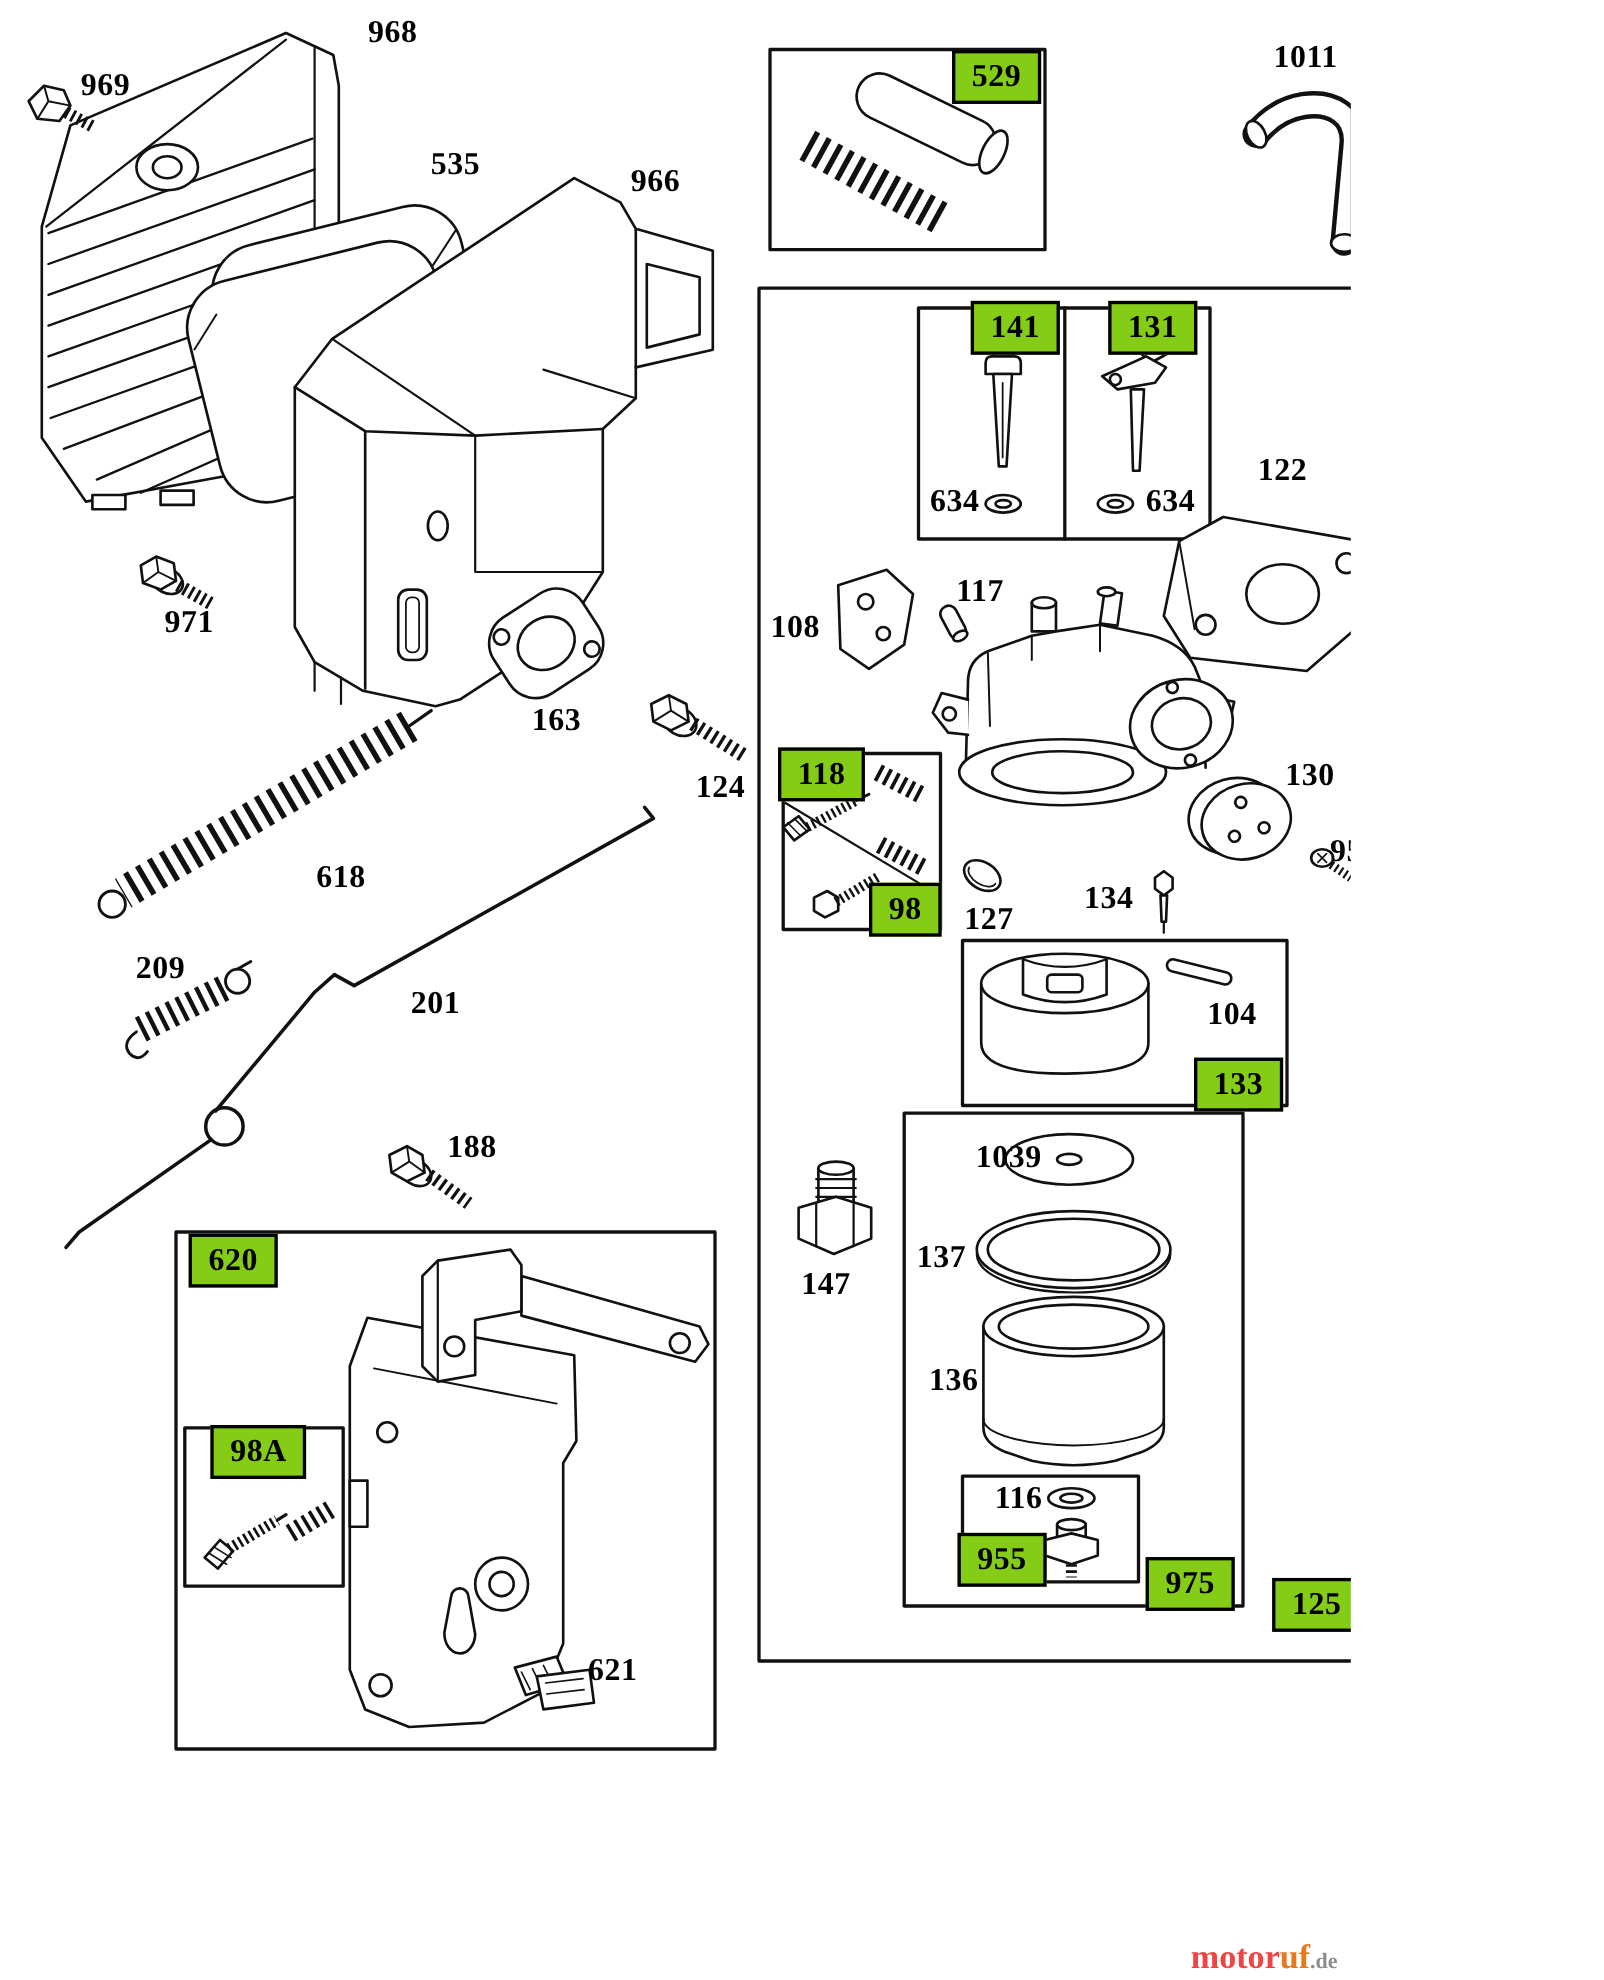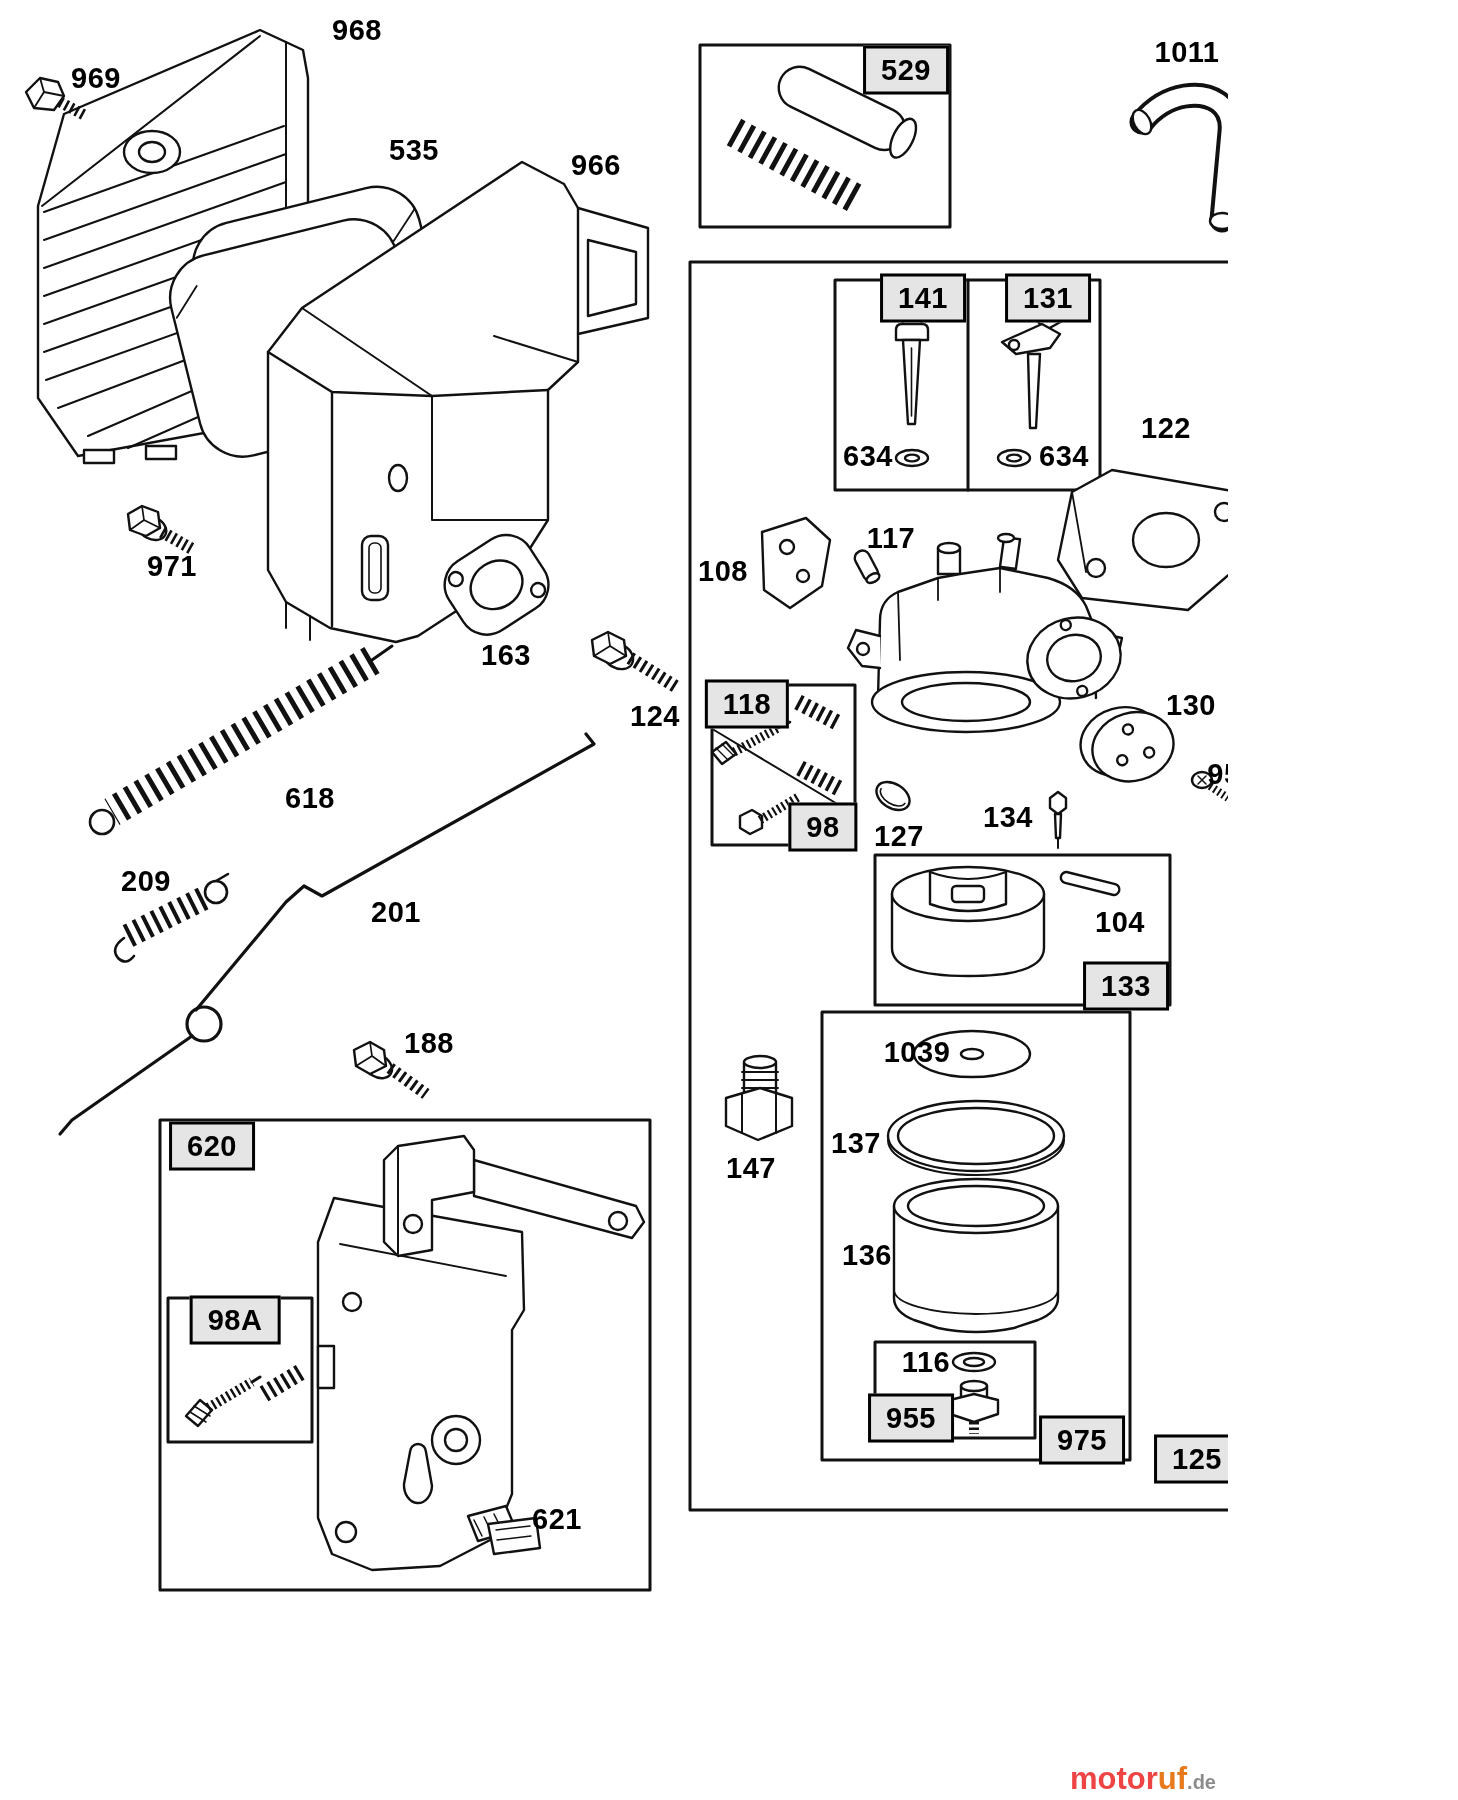--- a/index.html
+++ b/index.html
@@ -1,23 +1,23 @@
 <!DOCTYPE html>
 <html><head>
 <meta charset="utf-8">
 <title>Engine Carburetor Parts Diagram</title>
 <style>
   html,body{margin:0;padding:0;background:#ffffff;}
   .canvas{position:relative;width:1228px;height:1800px;background:#fff;overflow:hidden;
-          font-family:Liberation Sans, sans-serif;}
+          font-family:Liberation Serif, serif;}
   .canvas svg{position:absolute;left:0;top:0;}
   .labels{position:absolute;left:0;top:0;width:100%;height:100%;}
   .part-label{position:absolute;transform:translate(-50%,-50%);font-weight:bold;
               font-size:29px;color:#000;white-space:nowrap;letter-spacing:.5px;line-height:1;}
-  .part-label.boxed{border:3.5px solid #000;background:#e5e5e5;padding:7px 15px;}
+  .part-label.boxed{border:3.5px solid #000;background:#84cc16;padding:7px 15px;}
   .watermark{position:absolute;right:12px;bottom:6px;font-weight:bold;line-height:1;}
   .watermark span{vertical-align:baseline;}
 </style>
 </head>
 <body>
 
 <div class="canvas">
 
 <svg width="1458" height="1800" viewBox="0 0 1458 1800" xmlns="http://www.w3.org/2000/svg">
 <g stroke="#111" stroke-width="2.4" fill="none" stroke-linecap="round" stroke-linejoin="round">

